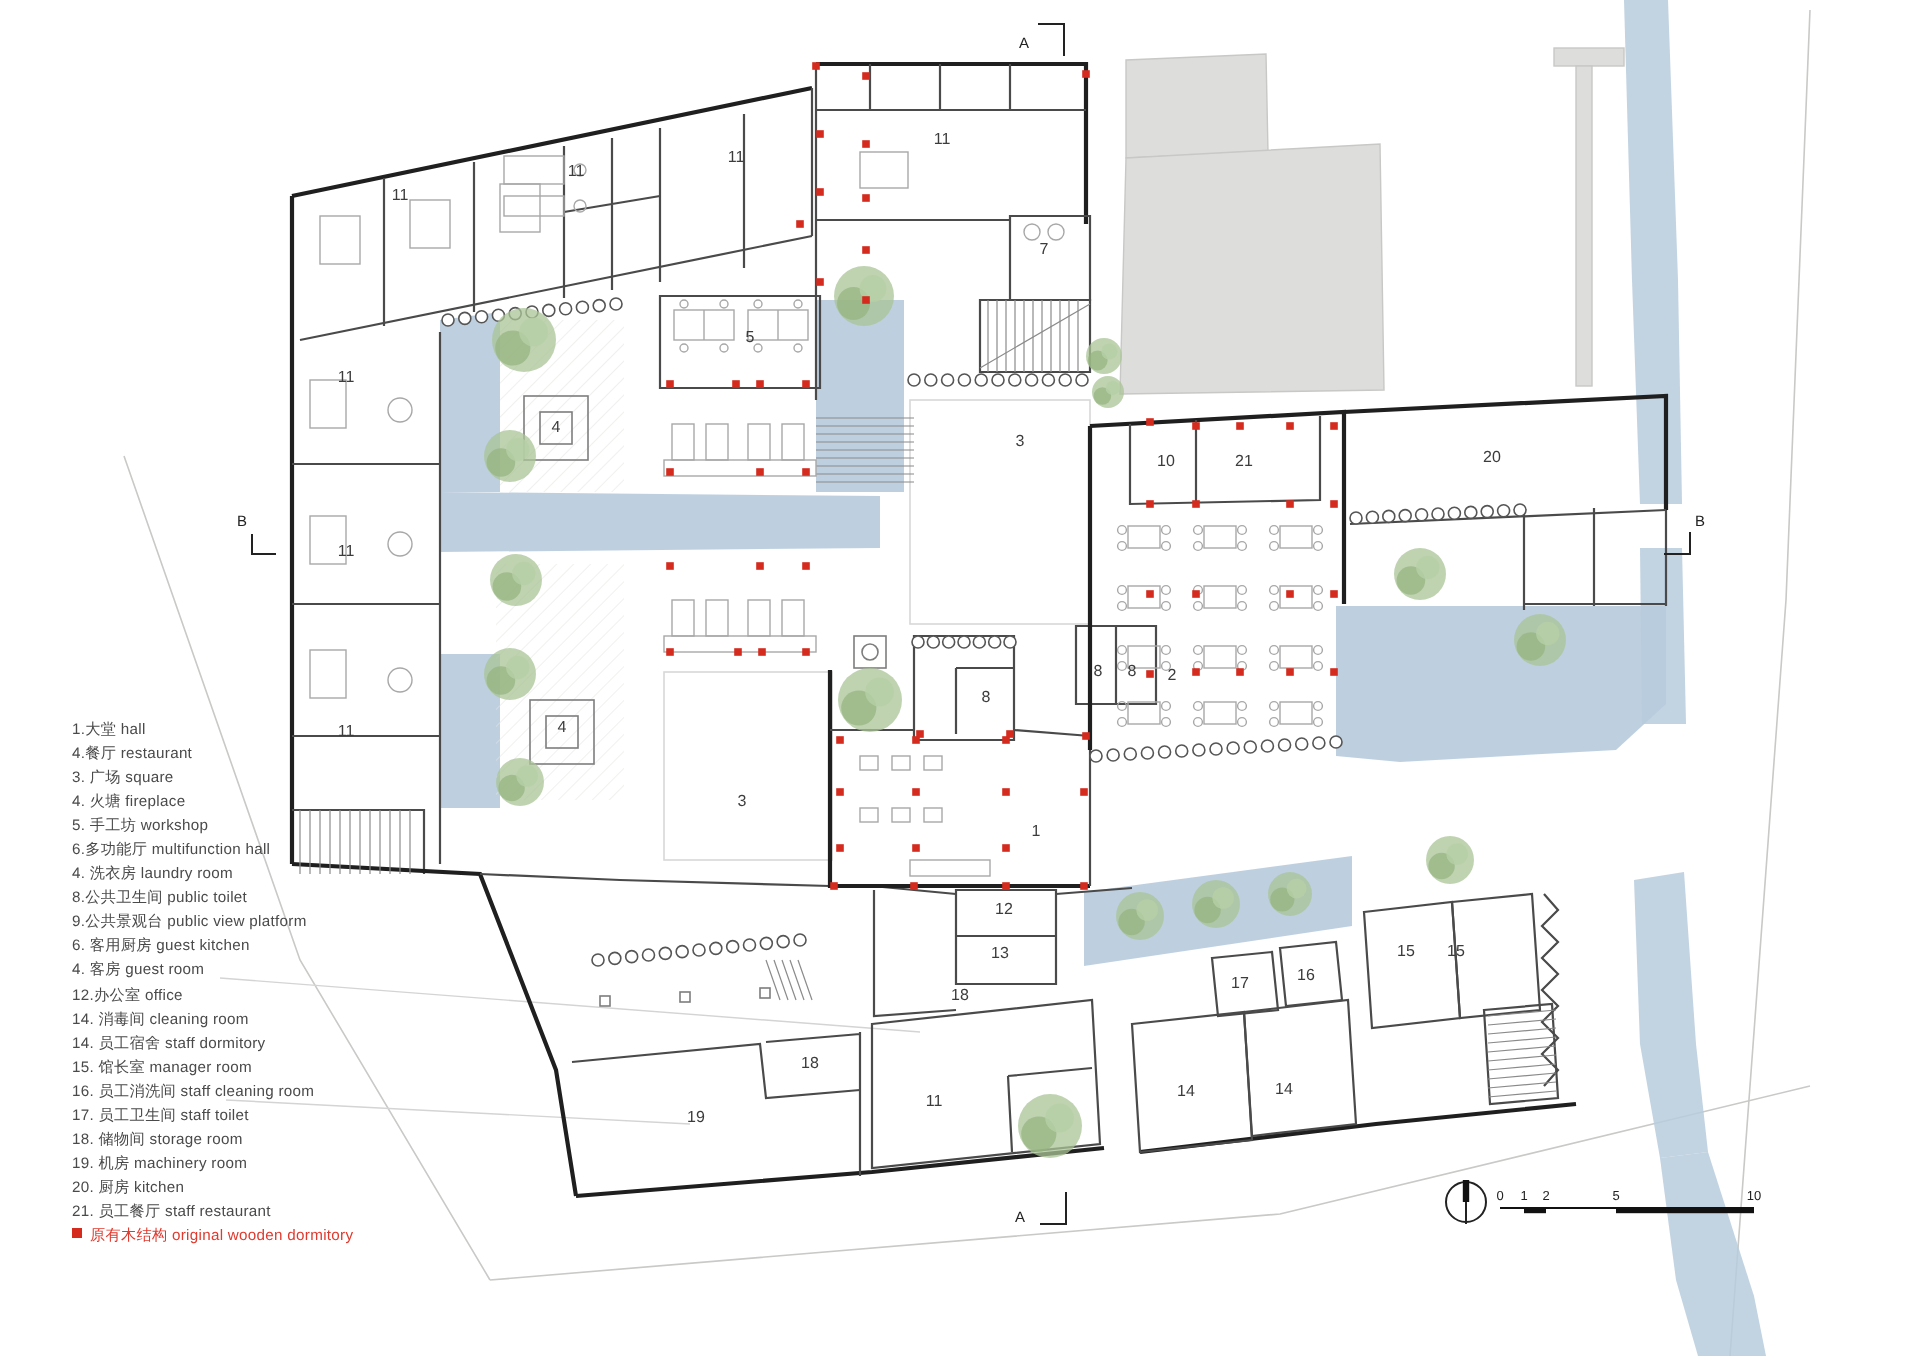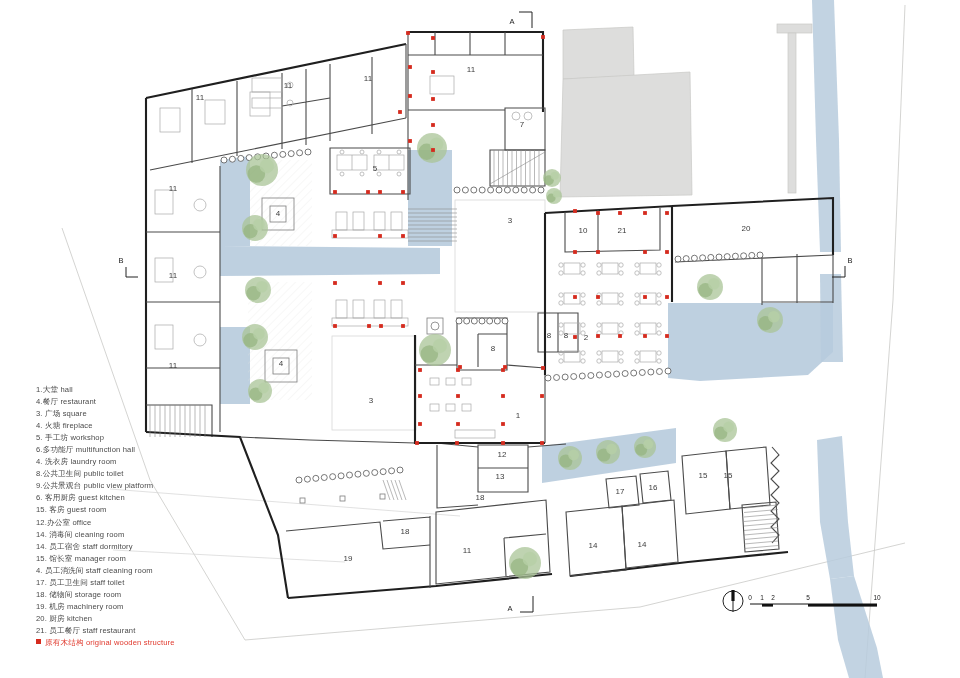--- a/index.html
+++ b/index.html
@@ -3,21 +3,21 @@
 <meta charset="utf-8">
 <style>
   html,body{margin:0;padding:0;background:#ffffff;}
   .canvas{position:relative;width:960px;height:678px;background:#ffffff;overflow:hidden;
           font-family:"Liberation Sans","DejaVu Sans",sans-serif;}
   svg{position:absolute;left:0;top:0;}
   .thick{stroke:#1f1f1f;stroke-width:2.1;}
   .room-label{font-size:8px;fill:#3c3c3c;}
   .sec-label{font-size:7.5px;fill:#222;}
   .scale-label{font-size:6.5px;fill:#222;}
-  #legend{position:absolute;left:36px;top:384px;font-size:7.6px;line-height:12.05px;
+  #legend{position:absolute;left:36px;top:359px;font-size:7.6px;line-height:12.05px;
           color:#4a4a4a;letter-spacing:.15px;white-space:nowrap;}
   .legend-item{height:12.05px;}
   .legend-note{color:#e0392d;}
   .note-bullet{display:inline-block;width:5px;height:5px;background:#d52b1e;margin-right:4px;
                vertical-align:1px;}
 </style>
 </head>
 <body>
 
 <div class="canvas">
@@ -554,26 +554,26 @@
 <div class="legend-item">1.大堂 hall</div>
       <div class="legend-item">4.餐厅 restaurant</div>
       <div class="legend-item">3. 广场 square</div>
       <div class="legend-item">4. 火塘 fireplace</div>
       <div class="legend-item">5. 手工坊 workshop</div>
       <div class="legend-item">6.多功能厅 multifunction hall</div>
       <div class="legend-item">4. 洗衣房 laundry room</div>
       <div class="legend-item">8.公共卫生间 public toilet</div>
       <div class="legend-item">9.公共景观台 public view platform</div>
       <div class="legend-item">6. 客用厨房 guest kitchen</div>
-      <div class="legend-item">15. 客房 guest room</div>
+      <div class="legend-item">4. 客房 guest room</div>
       <div class="legend-item">12.办公室 office</div>
       <div class="legend-item">14. 消毒间 cleaning room</div>
       <div class="legend-item">14. 员工宿舍 staff dormitory</div>
       <div class="legend-item">15. 馆长室 manager room</div>
-      <div class="legend-item">4. 员工消洗间 staff cleaning room</div>
+      <div class="legend-item">16. 员工消洗间 staff cleaning room</div>
       <div class="legend-item">17. 员工卫生间 staff toilet</div>
       <div class="legend-item">18. 储物间 storage room</div>
       <div class="legend-item">19. 机房 machinery room</div>
       <div class="legend-item">20. 厨房 kitchen</div>
       <div class="legend-item">21. 员工餐厅 staff restaurant</div>
-      <div class="legend-item legend-note"><span class="note-bullet"></span><span>原有木结构 original wooden structure</span></div>
+      <div class="legend-item legend-note"><span class="note-bullet"></span><span>原有木结构 original wooden dormitory</span></div>
     </div>
 </div>
 
 </body></html>

